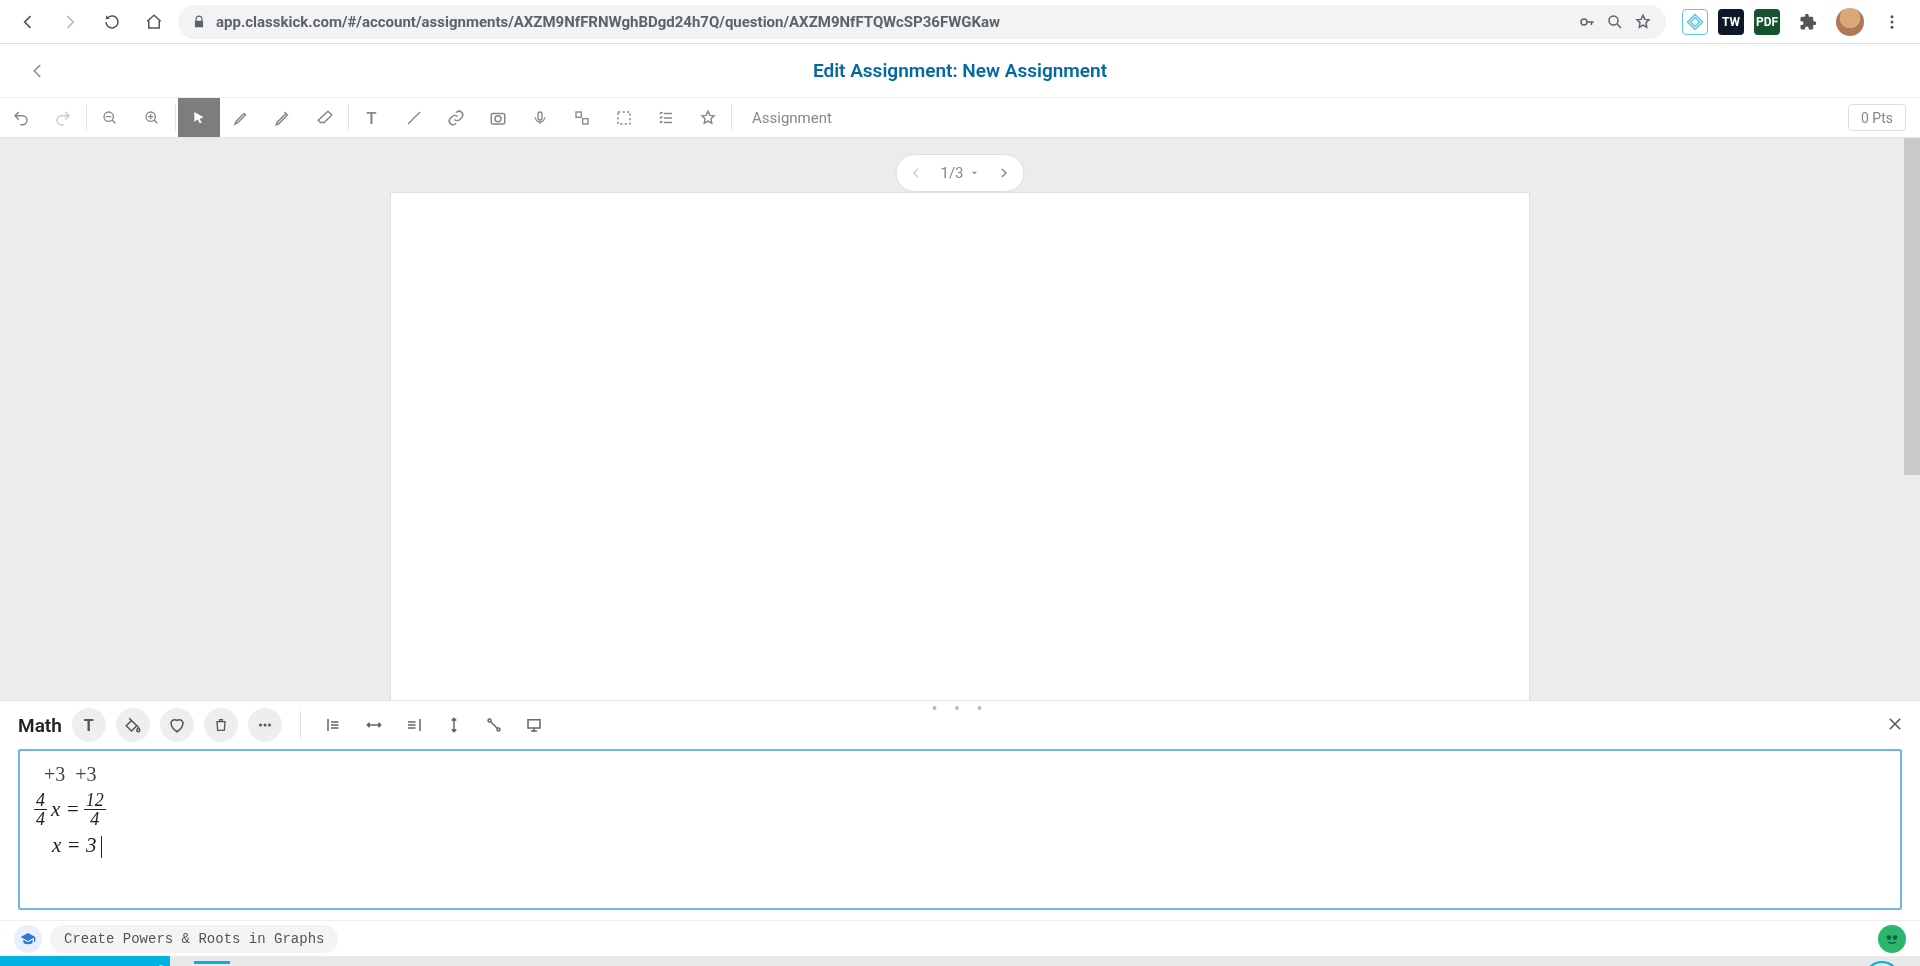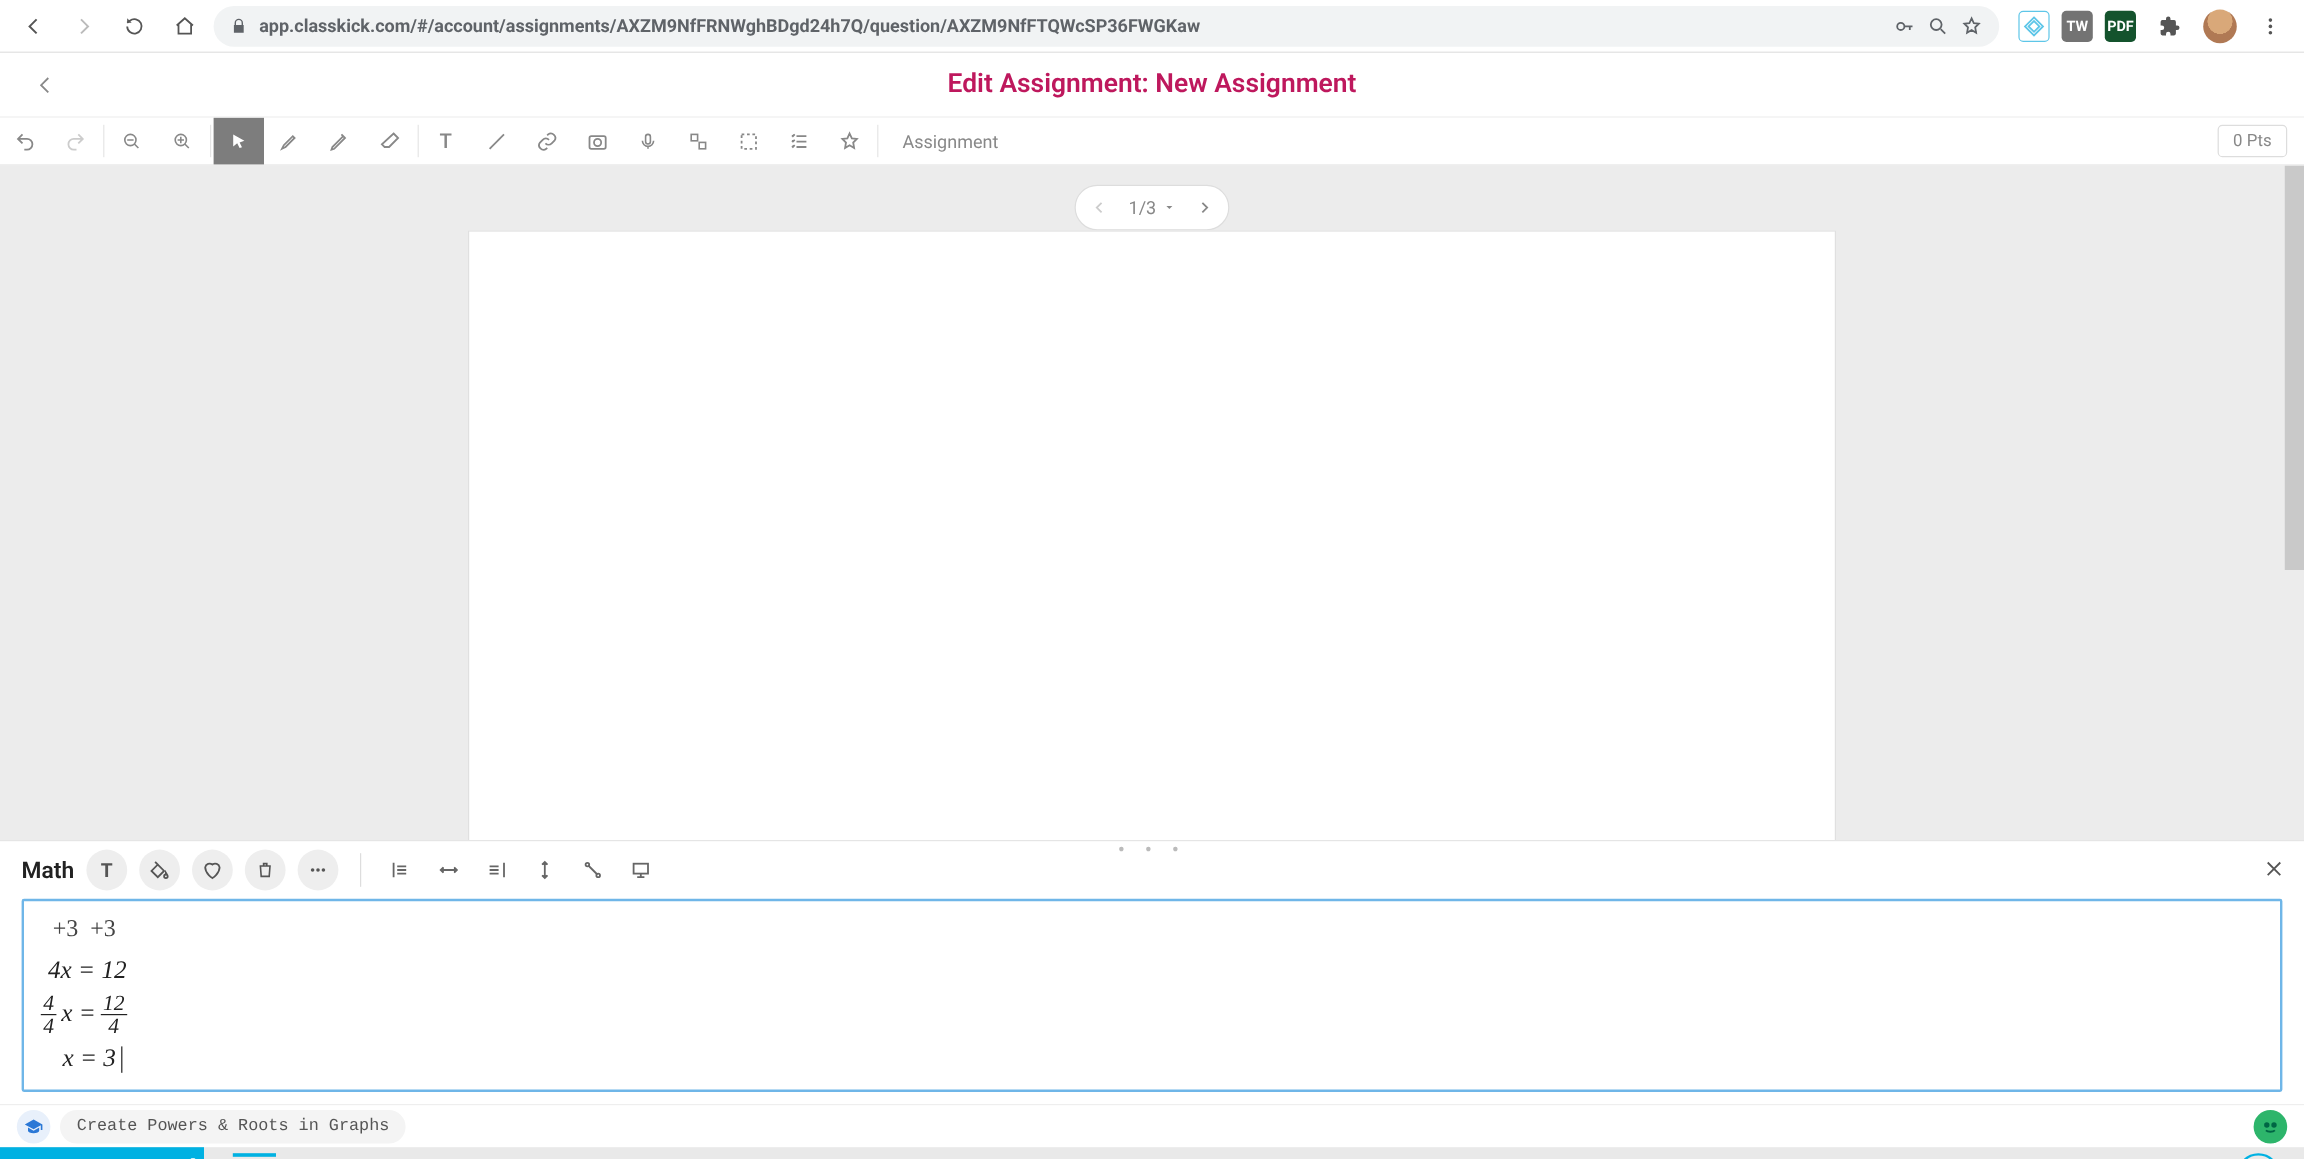--- a/index.html
+++ b/index.html
@@ -9,21 +9,21 @@
   .nav-btn { width: 36px; height: 36px; border-radius: 50%; display: flex; align-items: center; justify-content: center; color: #555; }
   .nav-btn.disabled { color: #bbb; }
   .omnibox { flex: 1; height: 34px; background: #f1f3f4; border-radius: 17px; display: flex; align-items: center; padding: 0 14px; color: #5f6368; font-size: 15px; gap: 10px; font-weight: bold; }
   .omni-url { flex:1; white-space: nowrap; overflow: hidden; }
   .chrome-right { display:flex; align-items:center; gap:10px; padding-left:10px; }
   .ext-icon { width: 26px; height: 26px; border-radius: 4px; display:flex; align-items:center; justify-content:center; font-size:12px; font-weight:bold; color:#fff; }
   .avatar { width:28px; height:28px; border-radius:50%; background: radial-gradient(circle at 50% 35%, #d9a879 45%, #b07954 46%); }
   
   .app-header { height: 54px; display:flex; align-items:center; justify-content:center; position:relative; border-bottom: 1px solid #eee; }
   .back-chevron { position:absolute; left:20px; width:36px; height:36px; display:flex; align-items:center; justify-content:center; color:#888; }
-  .header-title { font-size:22px; color:#be185d; font-weight:600; }
+  .header-title { font-size:19px; color:#0369a1; font-weight:600; }
   
   .toolbar { height: 40px; display:flex; align-items:stretch; border-bottom:1px solid #e5e5e5; background:#fff; }
   .tool-btn { width:42px; display:flex; align-items:center; justify-content:center; color:#888; border-right:1px solid transparent; }
   .tool-sep { width:1px; background:#e5e5e5; margin: 6px 2px; }
   .tool-btn.active { background:#7d7d7d; color:#fff; }
   .tool-label { display:flex; align-items:center; padding:0 18px; color:#888; font-size:15px; }
   .tool-spacer { flex:1; }
   .points-box { margin:6px 14px; border:1px solid #ddd; border-radius:4px; padding:4px 12px; color:#888; font-size:14px; display:flex; align-items:center; }
   
   .canvas-area { position:relative; height: calc(966px - 44px - 54px - 40px - 220px - 46px); background:#ececec; overflow:hidden; }
@@ -111,21 +111,21 @@
     <svg width="18" height="18" viewBox="0 0 24 24" style="color:#5f6368">
         <path fill="none" stroke="currentColor" stroke-width="2" d="M12 3l2.5 5.5L20 9l-4 4 1 6-5-3-5 3 1-6-4-4 5.5-.5L12 3z"></path>
       </svg>
   </div>
   <div class="chrome-right">
     <div class="ext-icon" style="background:#fff; border:1px solid #5ec6e8;">
       <svg width="18" height="18" viewBox="0 0 24 24">
           <path fill="none" stroke="#5ec6e8" stroke-width="2" d="M12 2l10 10-10 10L2 12 12 2zM6 12l6-6 6 6-6 6z"></path>
         </svg>
     </div>
-    <div class="ext-icon" style="background:#737373">TW</div>
+    <div class="ext-icon" style="background:#0f172a">TW</div>
     <div class="ext-icon" style="background:#14532d">PDF</div>
     <div class="nav-btn">
       <svg width="18" height="18" viewBox="0 0 24 24">
           <path fill="currentColor" d="M20.5 11H19V7a2 2 0 0 0-2-2h-4V3.5a2.5 2.5 0 1 0-5 0V5H4a2 2 0 0 0-2 2v4h1.5a2.5 2.5 0 1 1 0 5H2v4a2 2 0 0 0 2 2h4v-1.5a2.5 2.5 0 1 1 5 0V22h4a2 2 0 0 0 2-2v-4h1.5a2.5 2.5 0 1 0 0-5z"></path>
         </svg>
     </div>
     <div class="avatar"></div>
     <div class="nav-btn">
       <svg width="18" height="18" viewBox="0 0 24 24">
           <circle cx="12" cy="5" r="2" fill="currentColor"></circle>
@@ -330,21 +330,20 @@
         </svg>
       </div>
     <div class="close-x">
       <svg width="18" height="18" viewBox="0 0 24 24">
           <path stroke="currentColor" stroke-width="2" d="M5 5l14 14M19 5L5 19"></path>
         </svg>
     </div>
   </div>
   <div class="math-editor">
     <div class="math-line1"><span>+3</span>&nbsp;&nbsp;<span>+3</span></div>
-    <div class="math-line2">4<span class="x">x</span> = 12</div>
     <div class="frac-row">
       <span class="frac">
           <span class="num">4</span>
           <span class="bar"></span>
           <span class="den">4</span>
         </span>
       <span><span class="x">x</span> =</span>
       <span class="frac">
           <span class="num">12</span>
           <span class="bar"></span>

